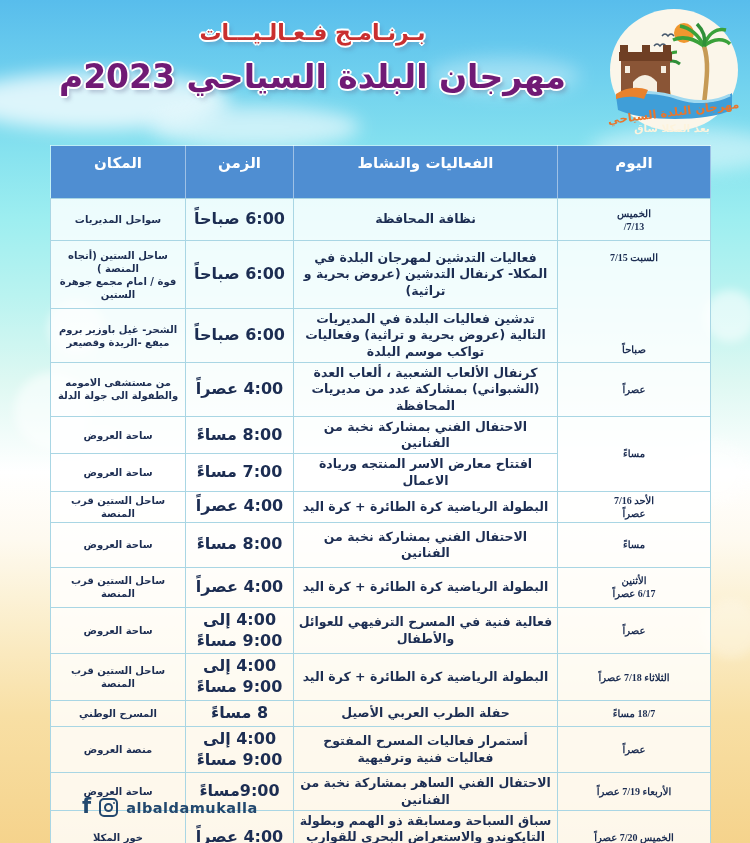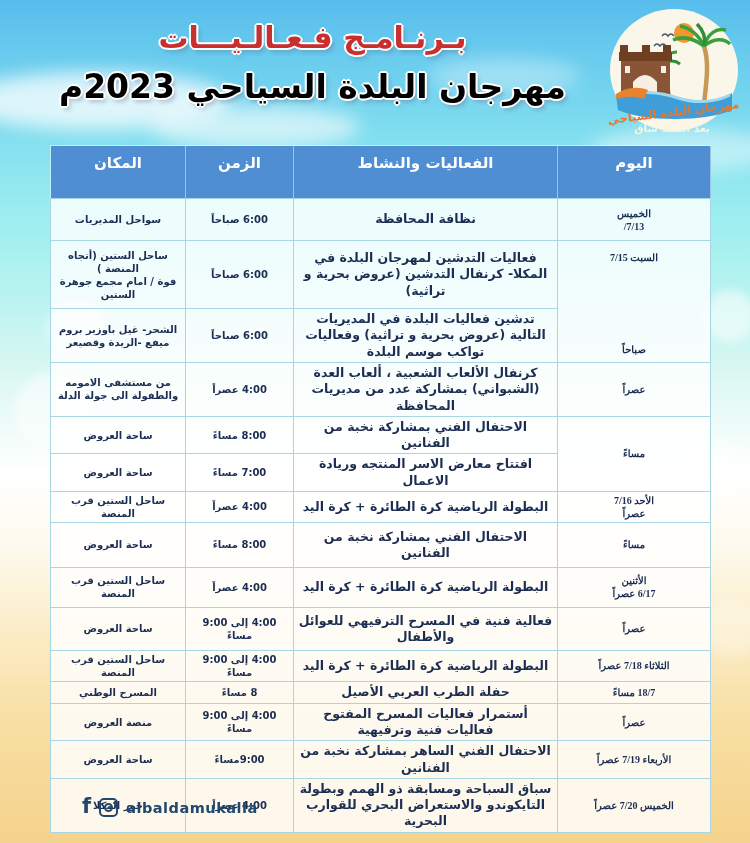--- a/index.html
+++ b/index.html
@@ -9,23 +9,23 @@
     background:linear-gradient(180deg,
       #58bdec 0%, #6fd0ee 9%, #86e2ef 18%, #9deef0 26%,
       #b9f3f0 35%, #ddf8f2 45%, #ffffff 56%, #fefaf0 64%,
       #fbeecb 74%, #f8dfa4 85%, #f5d38c 100%);
   }
   .cloud{position:absolute;background:rgba(255,255,255,.75);border-radius:50%;filter:blur(9px);}
   .bokeh{position:absolute;background:rgba(255,255,255,.55);border-radius:50%;filter:blur(5px);}
 
   
   .title-wrap{position:absolute;top:20px;left:30px;width:565px;text-align:center;direction:rtl;}
-  .title-line1{font-size:30px;font-weight:bold;color:#c92f2f;letter-spacing:1px;
+  .title-line1{font-size:22px;font-weight:bold;color:#c92f2f;letter-spacing:1px;
     text-shadow:-2px 0 #fff,2px 0 #fff,0 -2px #fff,0 2px #fff,-1px -1px #fff,1px 1px #fff,-1px 1px #fff,1px -1px #fff,3px 4px 4px rgba(90,90,130,.35);}
-  .title-line2{margin-top:12px;font-size:33px;font-weight:bold;color:#000000;
+  .title-line2{margin-top:12px;font-size:33px;font-weight:bold;color:#701a75;
     text-shadow:-2px 0 #fff,2px 0 #fff,0 -2px #fff,0 2px #fff,-1px -1px #fff,1px 1px #fff,-1px 1px #fff,1px -1px #fff,3px 4px 4px rgba(90,90,130,.35);}
 
   
   .logo{position:absolute;top:6px;right:8px;width:136px;height:138px;}
 
   
   table.schedule{
     position:absolute;top:145px;left:50px;width:660px;
     border-collapse:collapse;table-layout:fixed;direction:rtl;
   }
@@ -39,21 +39,21 @@
     background:rgba(255,255,255,.82);
     border:1px solid #a9d6e4;
     font-weight:bold;color:#1c2d52;
     text-align:center;vertical-align:middle;
     padding:2px 4px;line-height:1.3;
     white-space:pre-line;
   }
   .schedule td, .schedule td > div{unicode-bidi:plaintext;}
   .day-cell{font-size:10px;color:#12365e;font-family:Liberation Serif, serif;}
   .activity-cell{font-size:12.5px;}
-  .time-cell{font-size:10px;direction:ltr;unicode-bidi:embed;}
+  .time-cell{font-size:16px;direction:ltr;unicode-bidi:embed;}
   .place-cell{font-size:10px;}
   .day-split{vertical-align:top;}
   .day-split .day-main{margin-top:8px;}
   .day-split .day-sub{margin-top:79px;margin-bottom:4px;}
   tbody tr:nth-child(1){height:42px;}
   tbody tr:nth-child(2){height:68px;}
   tbody tr:nth-child(3){height:40px;}
   tbody tr:nth-child(4){height:40px;}
   tbody tr:nth-child(5){height:23px;}
   tbody tr:nth-child(6){height:23px;}

